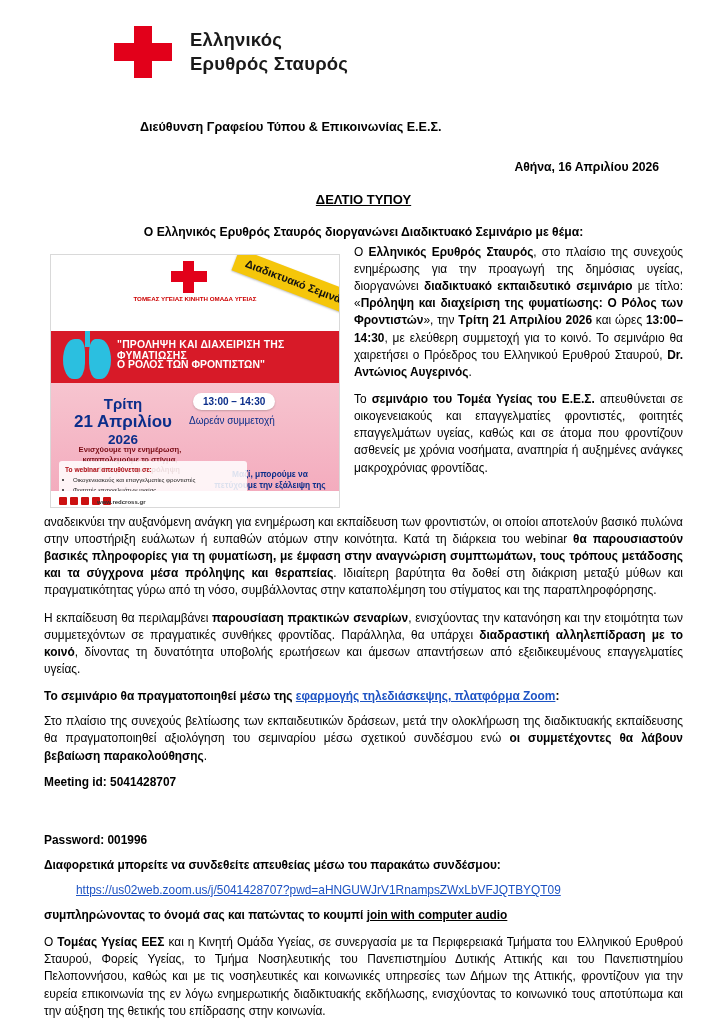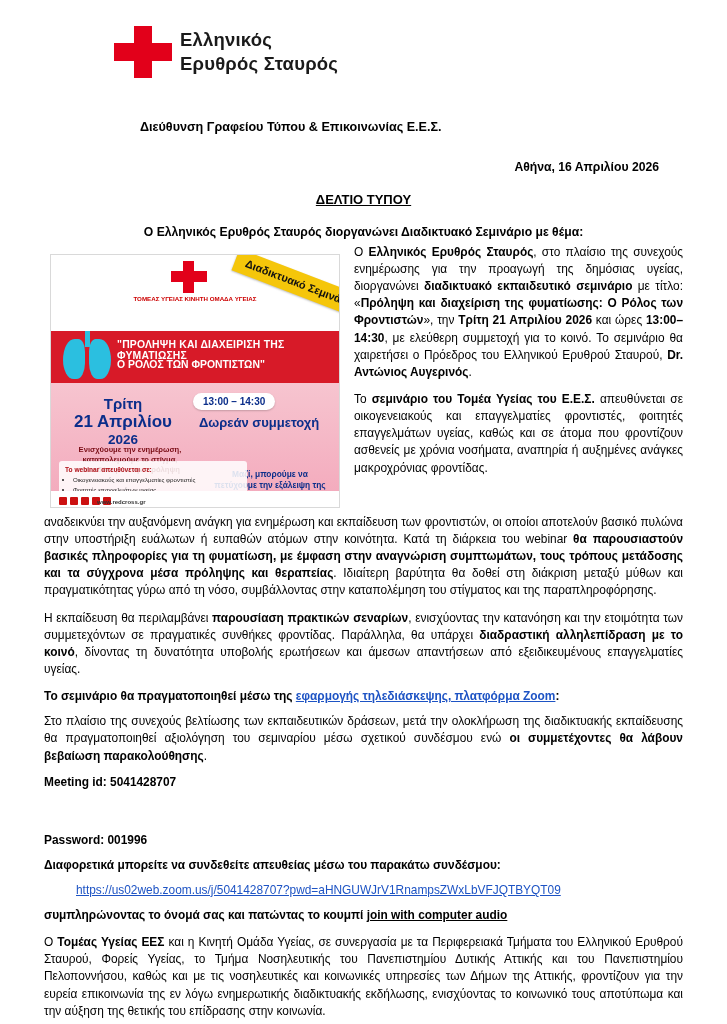--- a/index.html
+++ b/index.html
@@ -19,21 +19,21 @@
     width: 727px;
     height: 1024px;
     box-sizing: border-box;
     padding: 26px 44px 10px 44px;
   }
 
   
   .header {
     display: flex;
     align-items: center;
-    gap: 4px;
+    gap: 14px;
     padding-left: 66px;
     margin-bottom: 42px;
   }
   .cross-wrap {
     width: 66px;
     height: 52px;
     position: relative;
     flex: 0 0 auto;
   }
   .cross-wrap .bar-h {
@@ -160,22 +160,22 @@
   .poster .datebox .d1 { font-size: 15px; }
   .poster .datebox .d2 { font-size: 17px; }
   .poster .datebox .d3 { font-size: 13.5px; }
   .poster .timepill {
     position: absolute; left: 142px; top: 138px;
     background: #ffffff; border-radius: 12px; padding: 3px 10px;
     font-size: 10px; font-weight: bold; color:#0b2e8a;
     box-shadow: 0 1px 2px rgba(0,0,0,.2);
   }
   .poster .freejoin {
-    position: absolute; left: 148px; top: 160px;
-    font-size: 13px; color:#0b2e8a; font-weight: bold;
+    position: absolute; left: 138px; top: 160px;
+    font-size: 10px; color:#0b2e8a; font-weight: normal;
   }
   .poster .slogan {
     position: absolute; left: 11px; top: 190px; width: 136px;
     font-size: 7.6px; color: #7a0d16; font-weight: bold; text-align:center; line-height:1.3;
   }
   .poster .together {
     position: absolute; left: 160px; top: 178px; width: 118px;
     font-size: 8.4px; color: #0b2e8a; font-weight: bold; text-align:center; line-height:1.35;margin-top:36px;
   }
   .poster .whitebox {

